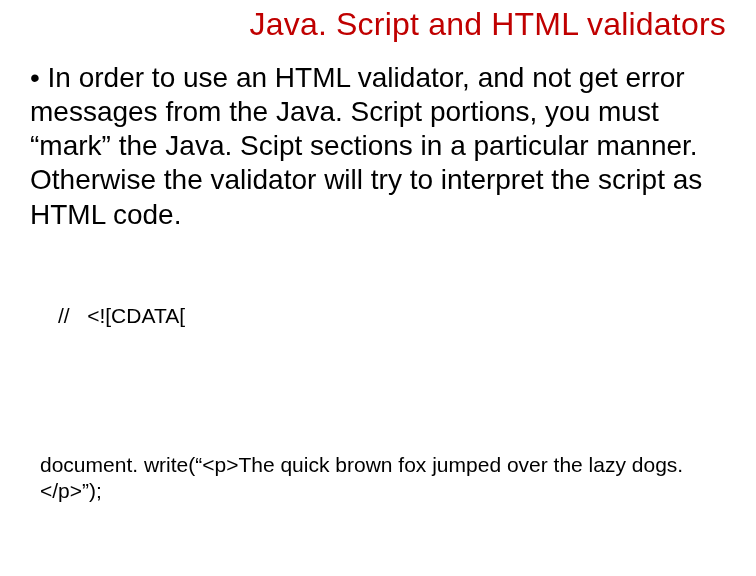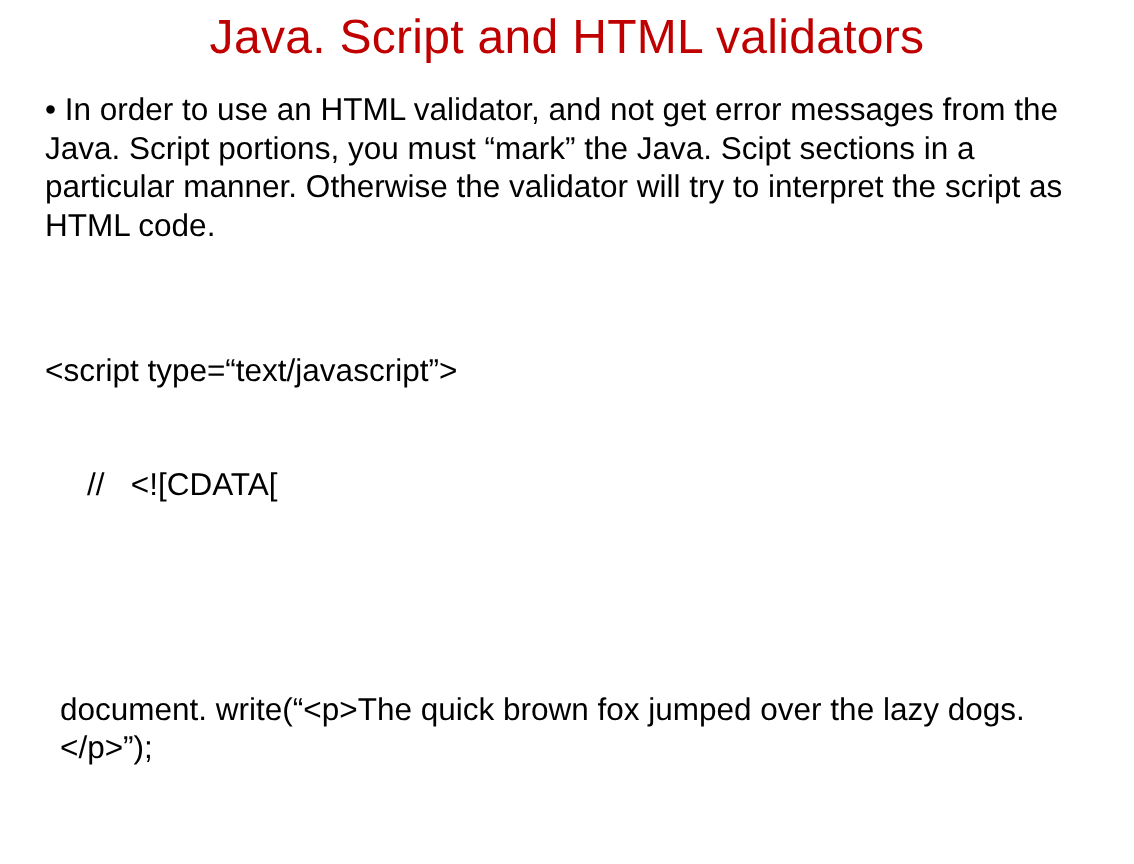--- a/index.html
+++ b/index.html
@@ -10,29 +10,29 @@
     background: #ffffff;
     font-family: Arial, Helvetica, sans-serif;
     color: #000000;
     overflow: hidden;
   }
   .slide {
     padding: 6px 30px 20px 30px;
     box-sizing: border-box;
   }
   .title {
-    text-align: center;
+    text-align: right;
     font-size: 32px;
     color: #c00000;
     margin: 0 0 18px 0;
     font-weight: normal;
     letter-spacing: 0.2px;
   }
   .body-text {
-    font-size: 21px;
+    font-size: 28px;
     line-height: 1.22;
     color: #000000;
     margin: 0 0 20px 0;
   }
   .code-block {
     font-size: 21px;
     line-height: 1.22;
     color: #000000;
     margin: 0;
     white-space: pre-wrap;
@@ -43,21 +43,20 @@
 </head>
 <body>
 
 <div class="slide">
   <h1 class="title">Java. Script and HTML validators</h1>
 
   <p class="body-text">• In order to use an HTML validator, and not get error messages from the Java. Script portions, you must “mark” the Java. Scipt sections in a particular manner.  Otherwise the validator will try to interpret the script as HTML code.</p>
 
 
   <div class="code-block">
-    <div>&lt;script type=“text/javascript”&gt;</div>
     <div class="indent1">//   &lt;![CDATA[</div>
     <div style="height:21px;"></div>
     <div class="indent2">document. write(“&lt;p&gt;The quick brown fox jumped over the lazy dogs. &lt;/p&gt;”);</div>
     
     
     
     
   </div>
 </div>
 

